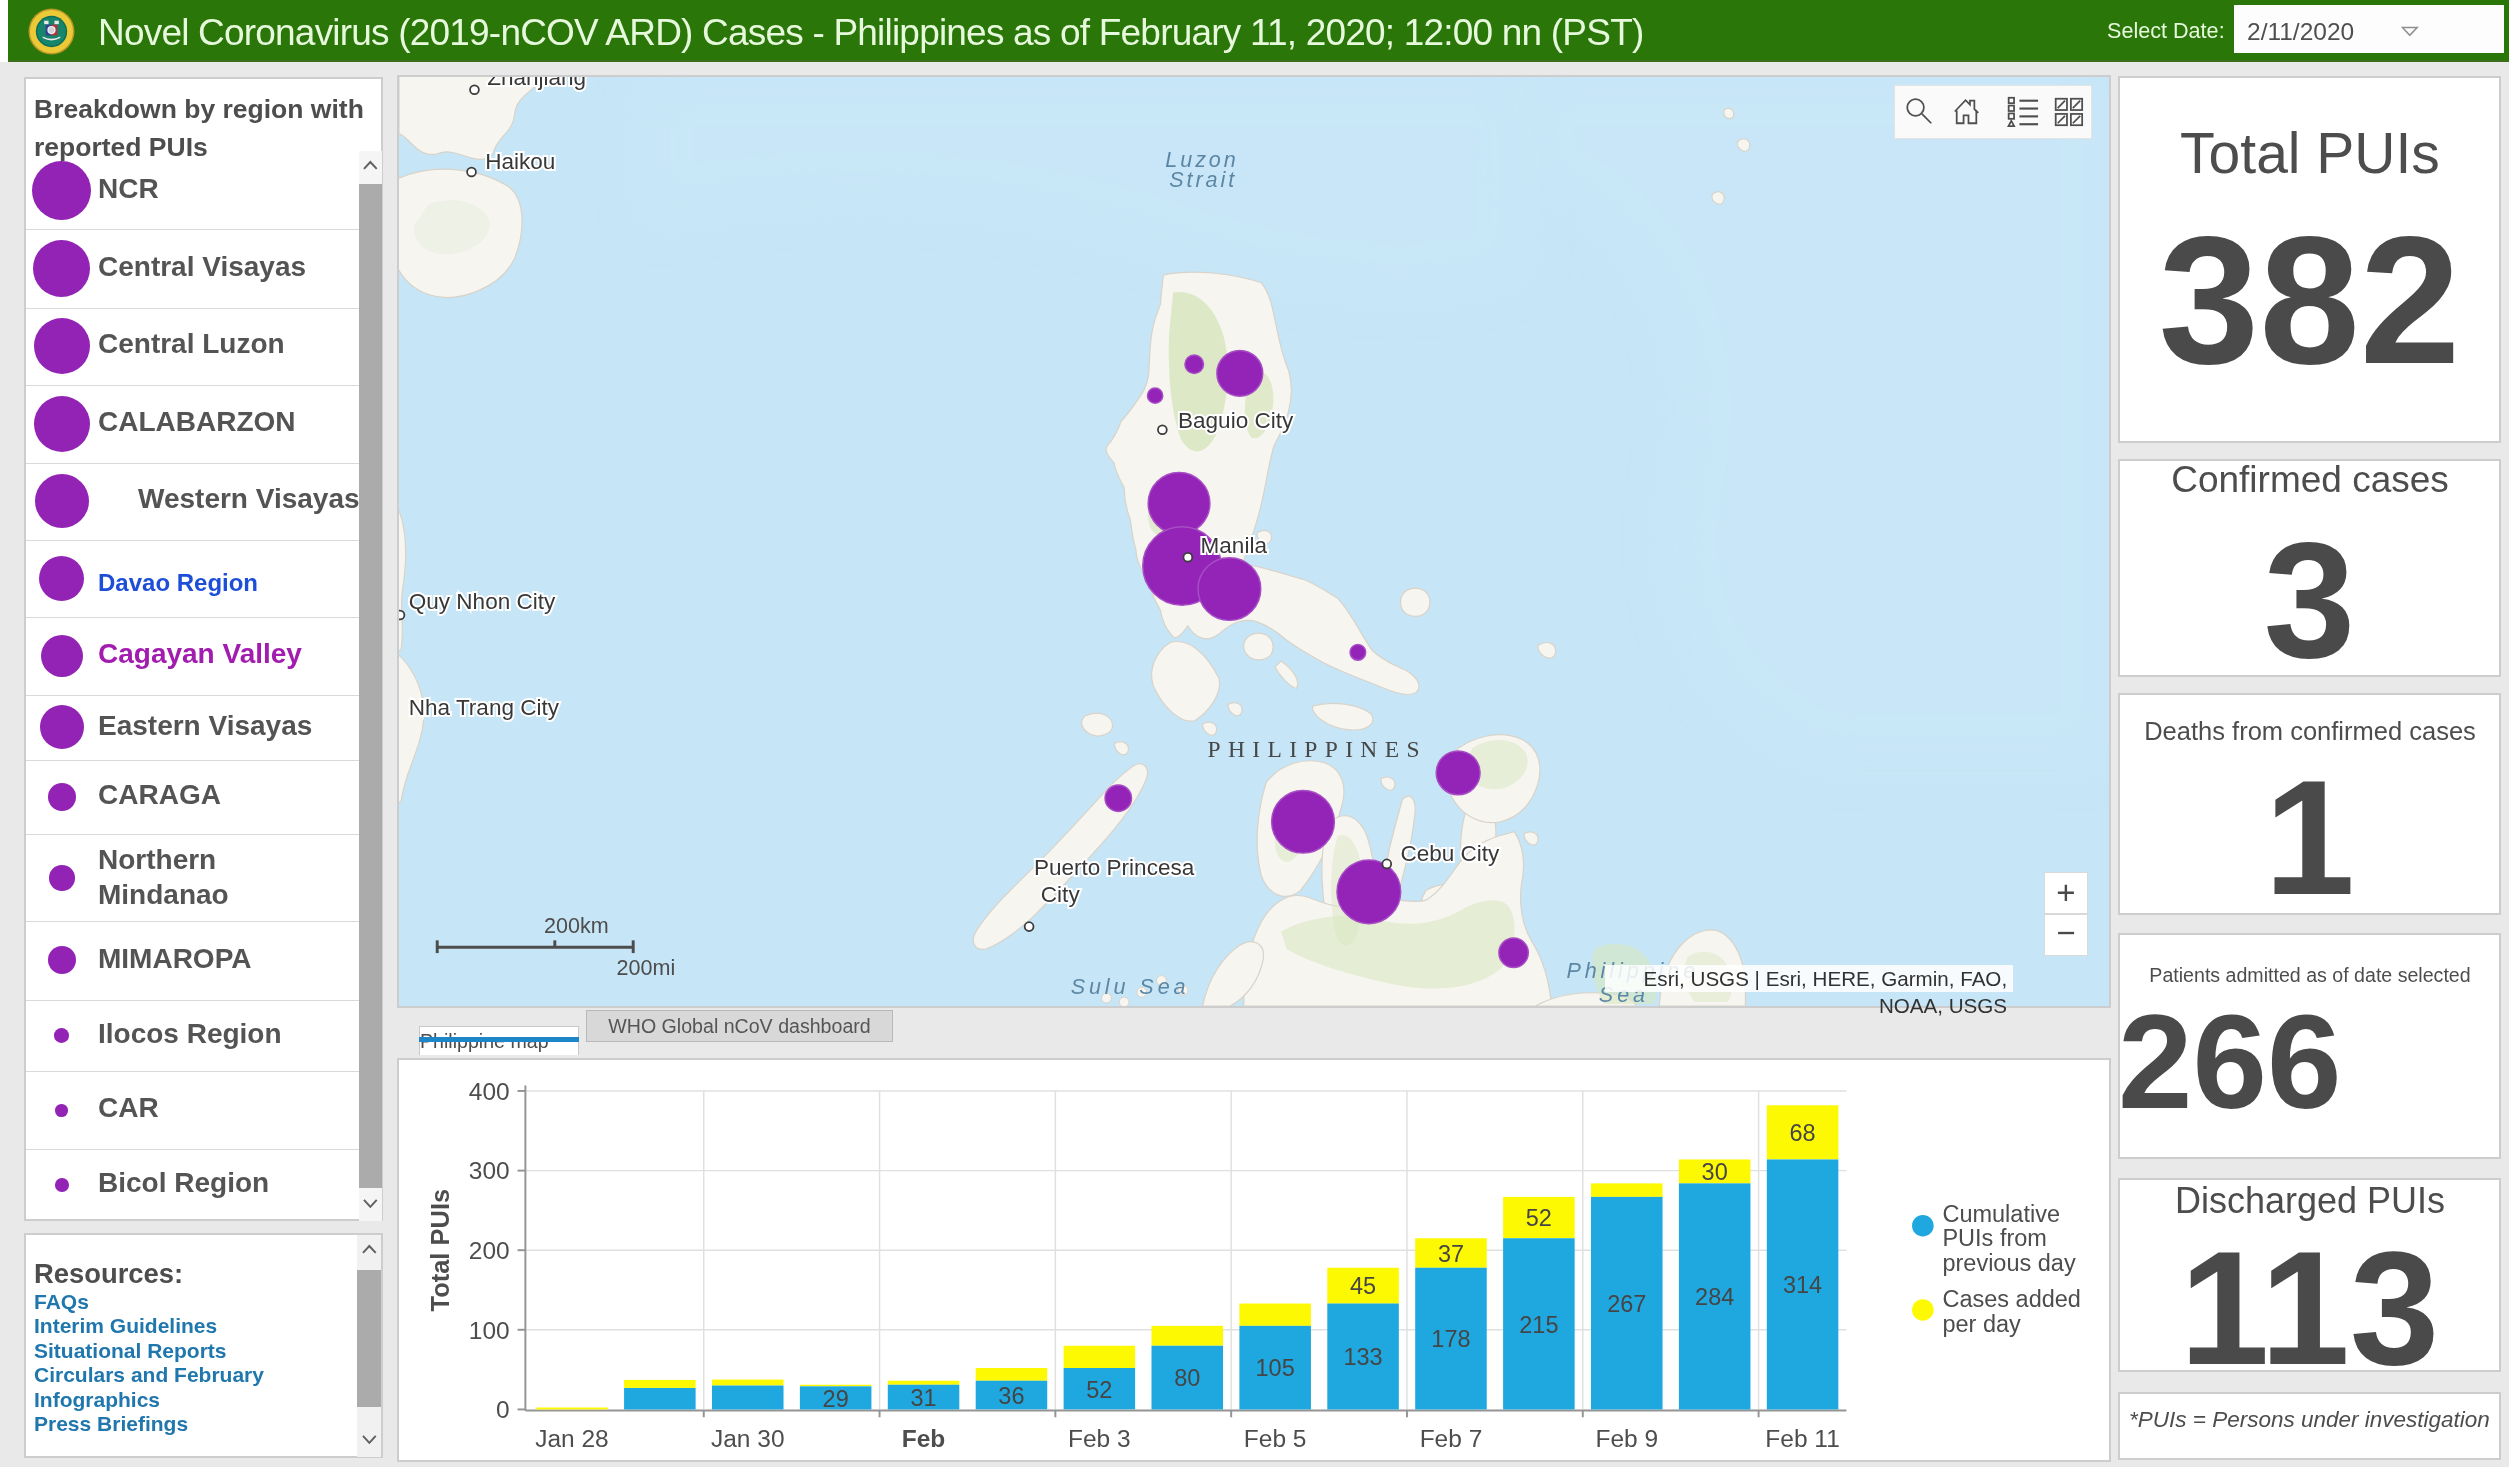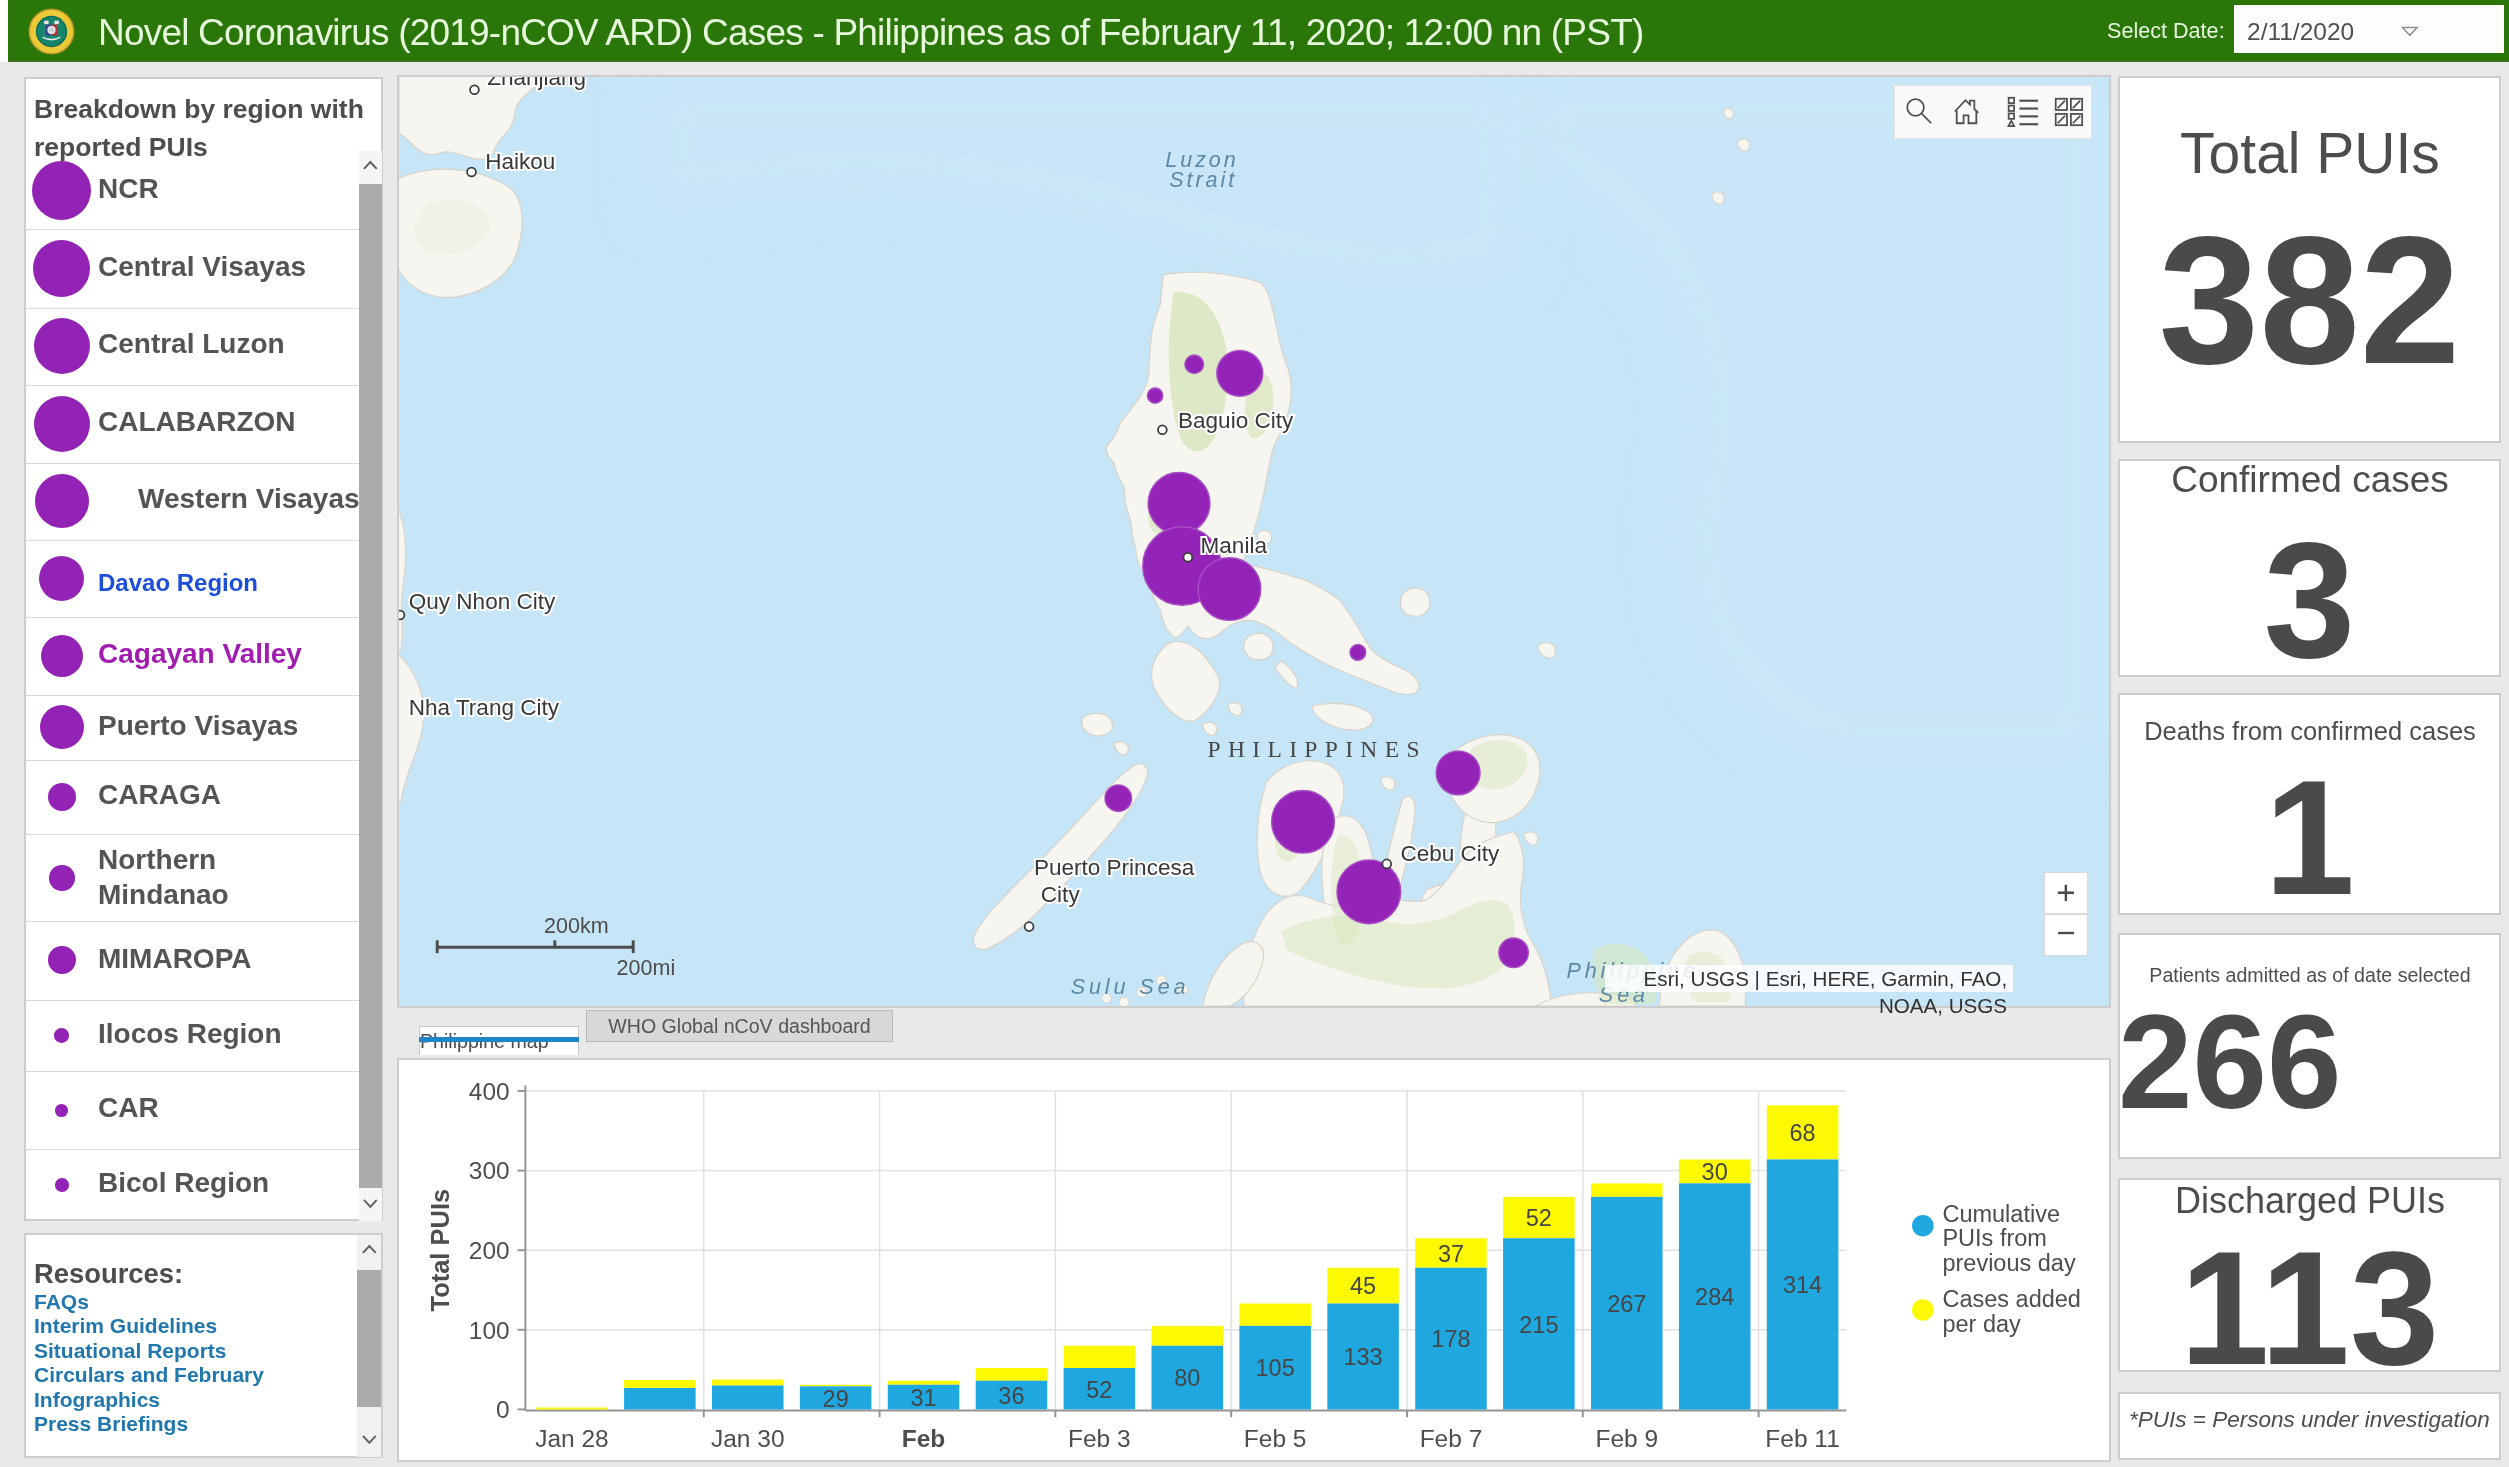--- a/index.html
+++ b/index.html
@@ -48,21 +48,21 @@
 <div class="abs" style="left:35px;top:474px;width:54px;height:54px;border-radius:50%;background:#9223b5;"></div>
 <div class="abs" style="left:98px;top:483px;font-size:28px;font-weight:bold;color:#545454;margin-left:40px;">Western Visayas</div>
 <div class="abs" style="left:25.5px;top:540px;width:333px;height:1px;background:#d9d9d9;"></div>
 <div class="abs" style="left:39px;top:556px;width:45px;height:45px;border-radius:50%;background:#9223b5;"></div>
 <div class="abs" style="left:98px;top:569px;font-size:24px;font-weight:bold;color:#1d4ed8;">Davao Region</div>
 <div class="abs" style="left:25.5px;top:617px;width:333px;height:1px;background:#d9d9d9;"></div>
 <div class="abs" style="left:41px;top:635px;width:42px;height:42px;border-radius:50%;background:#9223b5;"></div>
 <div class="abs" style="left:98px;top:638px;font-size:28px;font-weight:bold;color:#a21caf;">Cagayan Valley</div>
 <div class="abs" style="left:25.5px;top:695px;width:333px;height:1px;background:#d9d9d9;"></div>
 <div class="abs" style="left:40px;top:705px;width:44px;height:44px;border-radius:50%;background:#9223b5;"></div>
-<div class="abs" style="left:98px;top:710px;font-size:28px;font-weight:bold;color:#545454;">Puerto Visayas</div>
+<div class="abs" style="left:98px;top:710px;font-size:28px;font-weight:bold;color:#545454;">Eastern Visayas</div>
 <div class="abs" style="left:25.5px;top:760px;width:333px;height:1px;background:#d9d9d9;"></div>
 <div class="abs" style="left:48px;top:783px;width:28px;height:28px;border-radius:50%;background:#9223b5;"></div>
 <div class="abs" style="left:98px;top:779px;font-size:28px;font-weight:bold;color:#545454;">CARAGA</div>
 <div class="abs" style="left:25.5px;top:834px;width:333px;height:1px;background:#d9d9d9;"></div>
 <div class="abs" style="left:49px;top:865px;width:25.5px;height:25.5px;border-radius:50%;background:#9223b5;"></div>
 <div class="abs" style="left:98px;top:842px;font-size:28px;font-weight:bold;color:#545454; line-height:35px;">Northern<br>Mindanao</div>
 <div class="abs" style="left:25.5px;top:921px;width:333px;height:1px;background:#d9d9d9;"></div>
 <div class="abs" style="left:48px;top:946px;width:28px;height:28px;border-radius:50%;background:#9223b5;"></div>
 <div class="abs" style="left:98px;top:943px;font-size:28px;font-weight:bold;color:#545454;">MIMAROPA</div>
 <div class="abs" style="left:25.5px;top:1000px;width:333px;height:1px;background:#d9d9d9;"></div>

